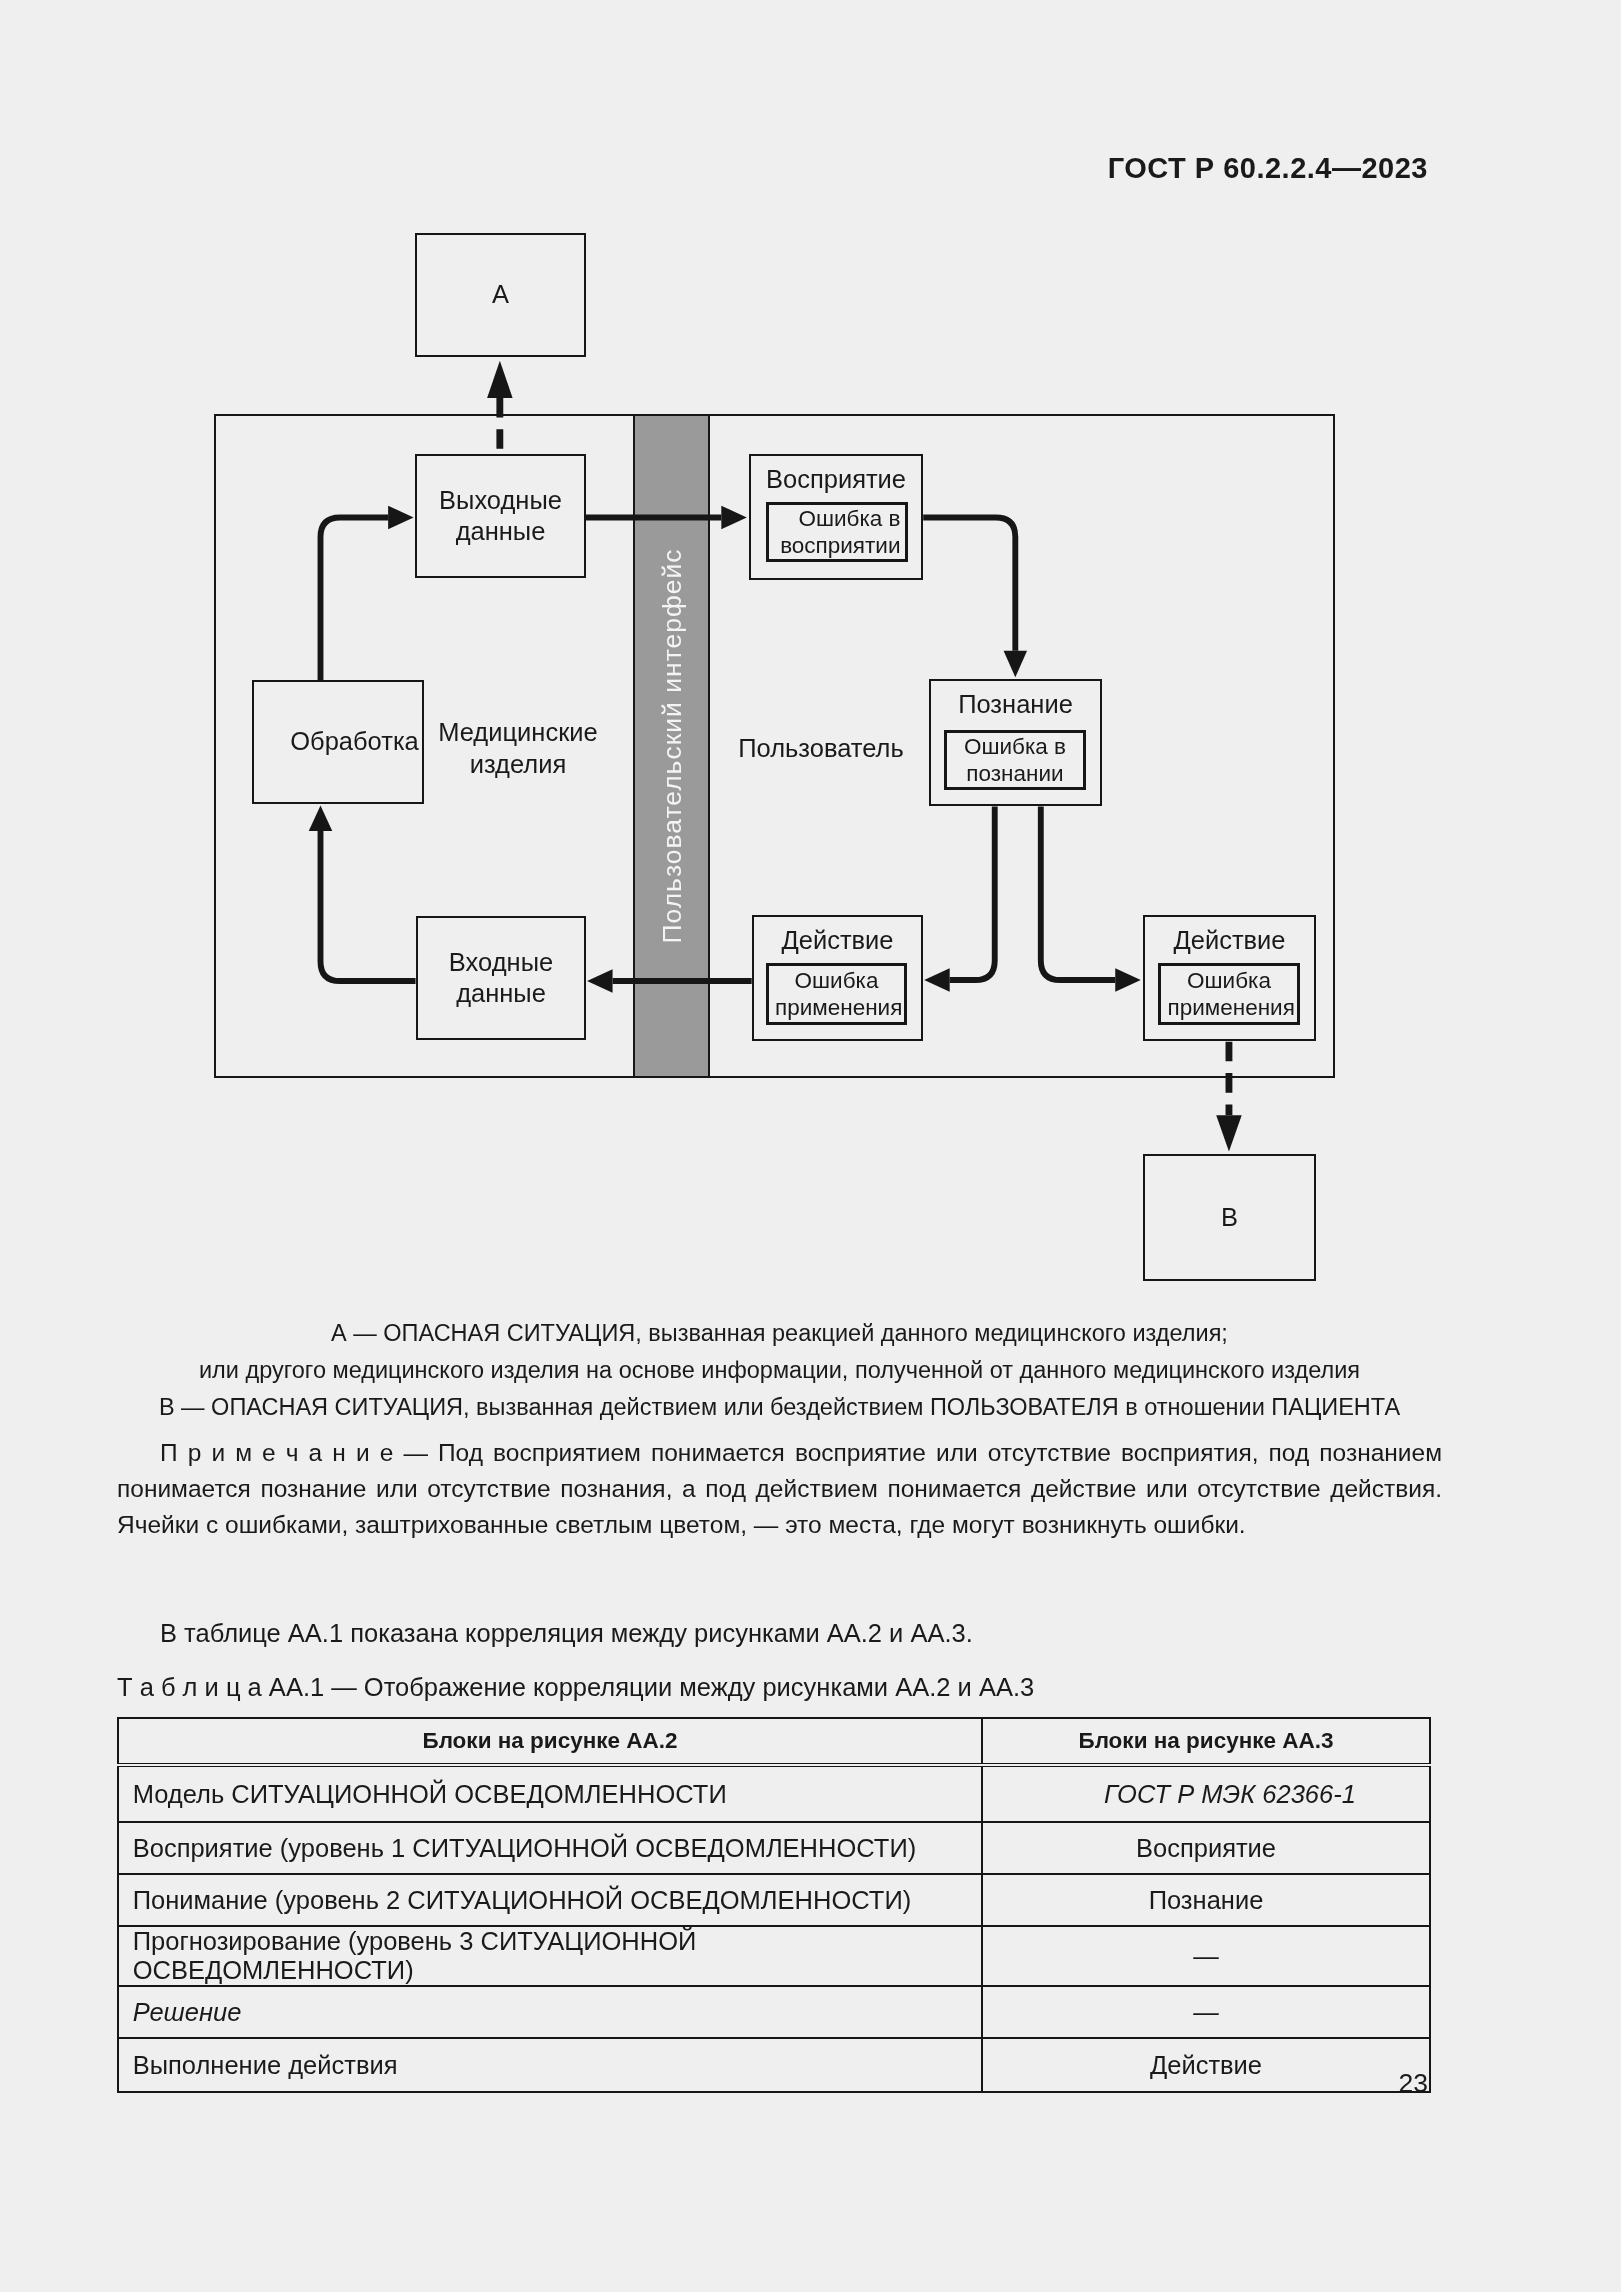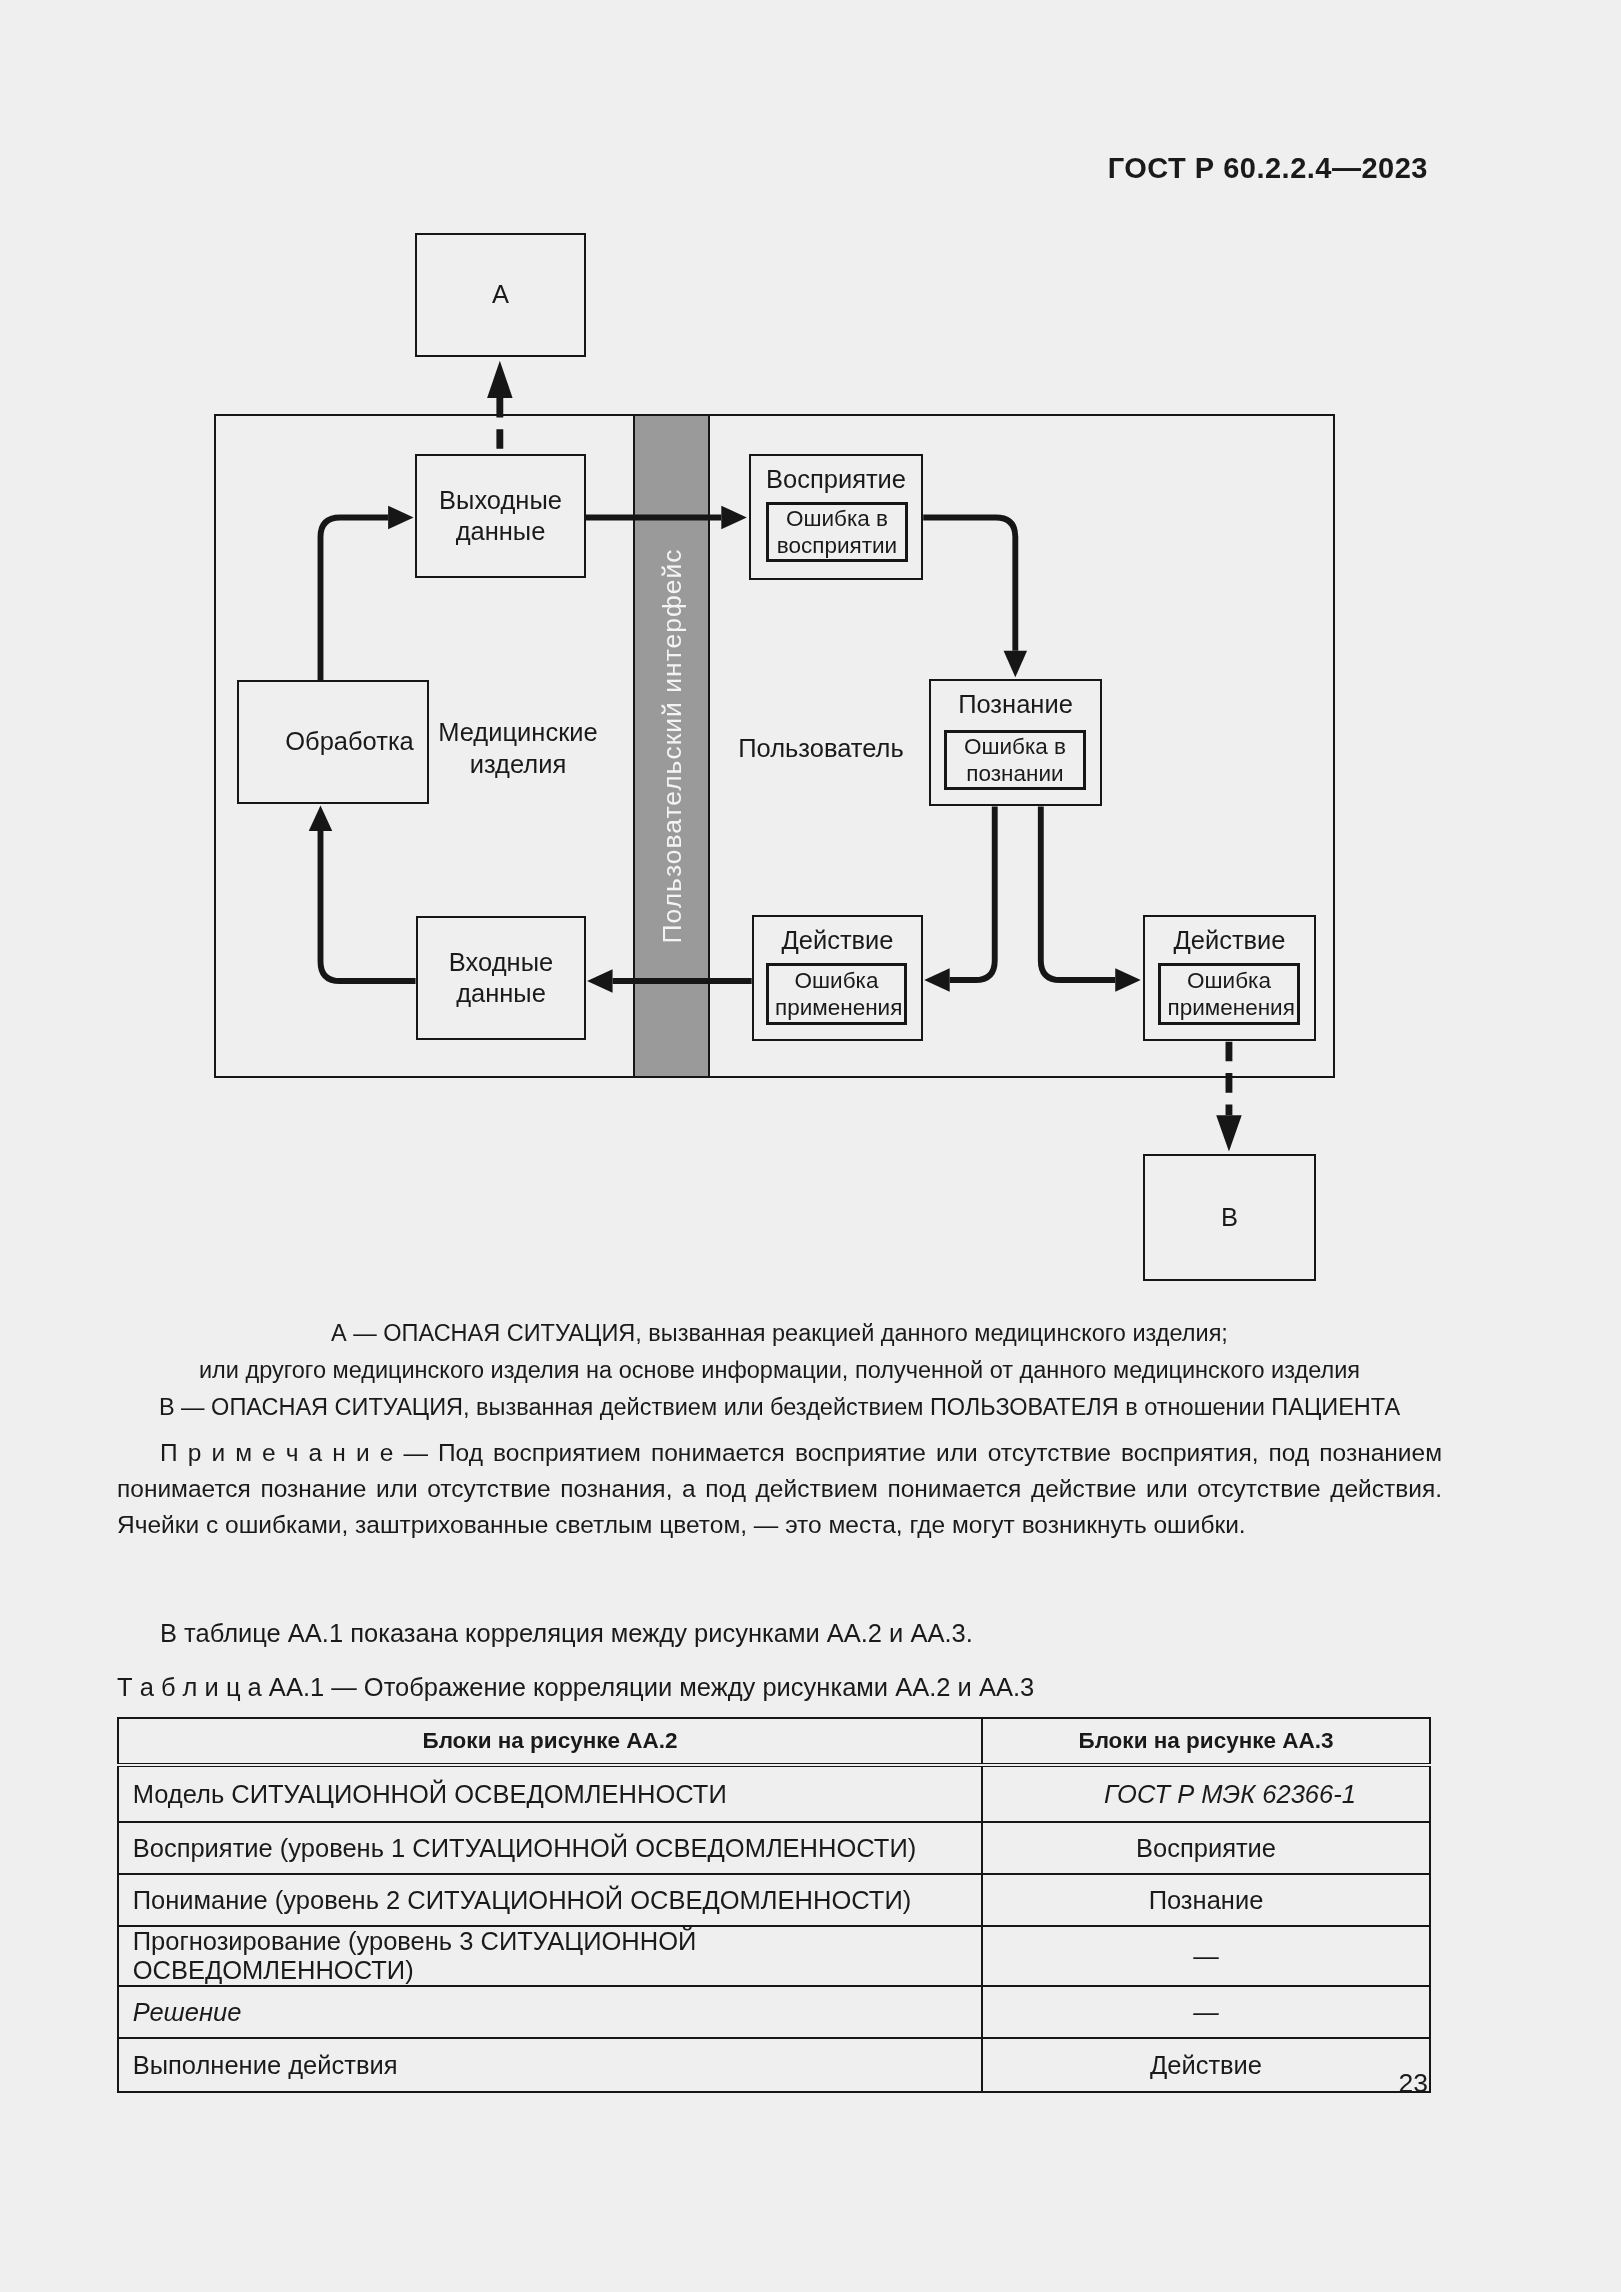--- a/index.html
+++ b/index.html
@@ -87,31 +87,31 @@
     <div class="region-label" style="left:420px;top:717px;width:196px;">
       <span>Медицинские изделия</span>
     </div>
     <div class="region-label" style="left:723px;top:733px;width:196px;">
       <span>Пользователь</span>
     </div>
 
     <div class="dia-box" style="left:415px;top:454px;width:171px;height:124px;z-index:3;">
       <span style="width:127px;">Выходные данные</span>
     </div>
-    <div class="dia-box" style="left:237px;top:680px;width:192px;height:124px;z-index:3;padding-left:33px;">
+    <div class="dia-box" style="left:252px;top:680px;width:172px;height:124px;z-index:3;padding-left:33px;">
       <span>Обработка</span>
     </div>
     <div class="dia-box" style="left:416px;top:916px;width:170px;height:124px;z-index:3;">
       <span style="width:118px;">Входные данные</span>
     </div>
 
     <div class="dia-box titled" style="left:749px;top:454px;width:174px;height:126px;z-index:3;">
       <span>Восприятие</span>
     </div>
-    <div class="err-box" style="left:766px;top:502px;width:142px;height:60px;">
+    <div class="err-box" style="left:766px;top:502px;width:142px;height:60px;text-align:right;">
       <span style="width:127px;">Ошибка в восприятии</span>
     </div>
 
     <div class="dia-box titled" style="left:929px;top:679px;width:173px;height:127px;z-index:3;">
       <span>Познание</span>
     </div>
     <div class="err-box" style="left:944px;top:730px;width:142px;height:60px;">
       <span style="width:127px;">Ошибка в познании</span>
     </div>
 

